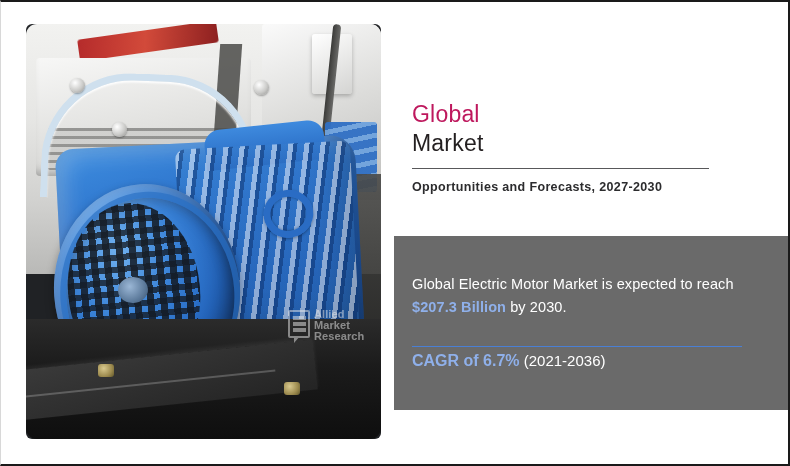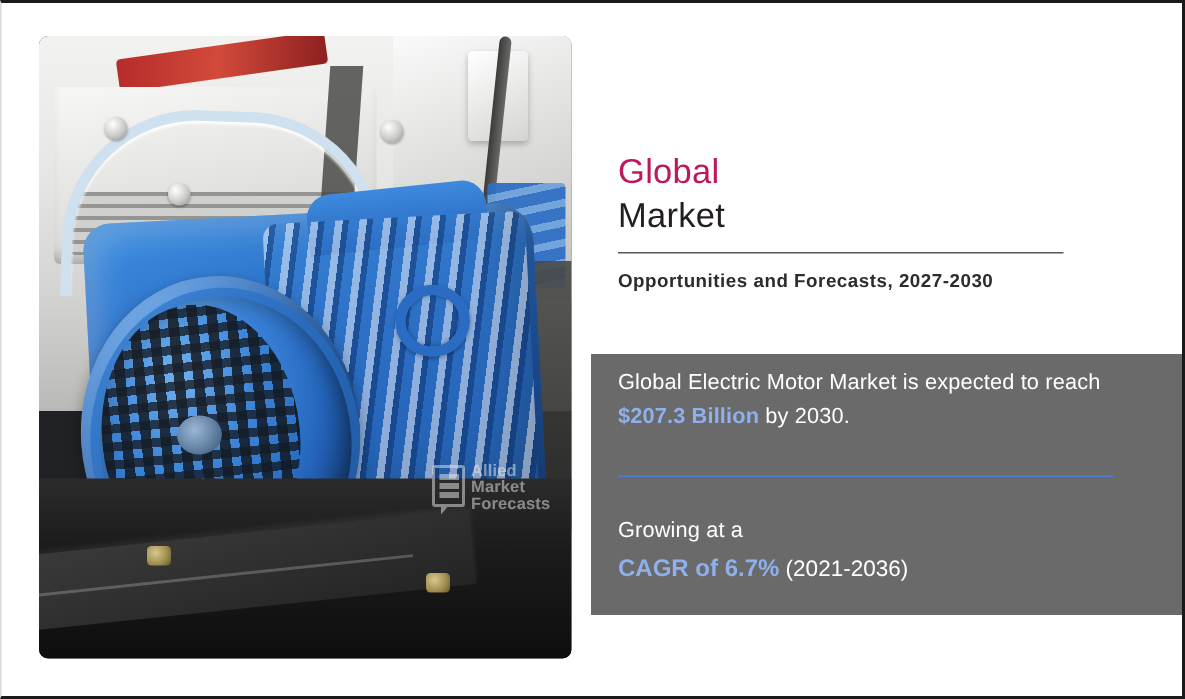--- a/index.html
+++ b/index.html
@@ -36,20 +36,21 @@
     height: 415px;
     border-radius: 6px;
     overflow: hidden;
     background: #202225;
     box-shadow: 0 0 0 0 rgba(0,0,0,0);
   }
   .photo {
     position: absolute;
     inset: 0;
     overflow: hidden;
+    border-radius: 11px;
   }
 
   
   .bg-machine {
     position: absolute;
     left: 0; top: 0; right: 0; height: 250px;
     background:
       linear-gradient(180deg, #f2f2f0 0%, #e6e6e4 38%, #d2d2d0 70%, #b9b9b7 100%);
   }
   .bg-panel {
@@ -385,21 +386,21 @@
     position: absolute;
     left: 0;
     top: 234px;
     right: 0;
     height: 174px;
     background: #6a6a6a;
   }
   .panel-inner {
     position: absolute;
     left: 18px;
-    top: 8px;
+    top: 37px;
     right: 38px;
   }
   .p-line {
     font-size: 14.5px;
     color: #ffffff;
     line-height: 1.62;
     font-weight: 500;
     letter-spacing: .1px;
   }
   .hl {
@@ -479,21 +480,21 @@
 
       <div class="watermark">
         <div class="wm-bubble">
           <div class="wm-bar"></div>
           <div class="wm-bar"></div>
           <div class="wm-bar"></div>
         </div>
         <div class="wm-text">
           <span>Allied</span>
           <span>Market</span>
-          <span>Forecasts</span>
+          <span>Research</span>
         </div>
       </div>
 
     </div>
   </div>
 
   <div class="content">
 
     <div class="title-block">
       <div class="t-global">Global</div>
@@ -504,21 +505,20 @@
 
     <div class="gray-panel">
       <div class="panel-inner">
 
         <div class="p-line">
           <span>Global Electric Motor Market is expected to reach </span><span class="hl">$207.3 Billion</span><span> by 2030.</span>
         </div>
 
         <div class="panel-rule"></div>
 
-        <div class="p-grow">Growing at a</div>
         <div class="p-cagr">
           <span class="hl">CAGR of 6.7%</span><span> (2021-2036)</span>
         </div>
 
       </div>
     </div>
 
   </div>
 </div>
 

